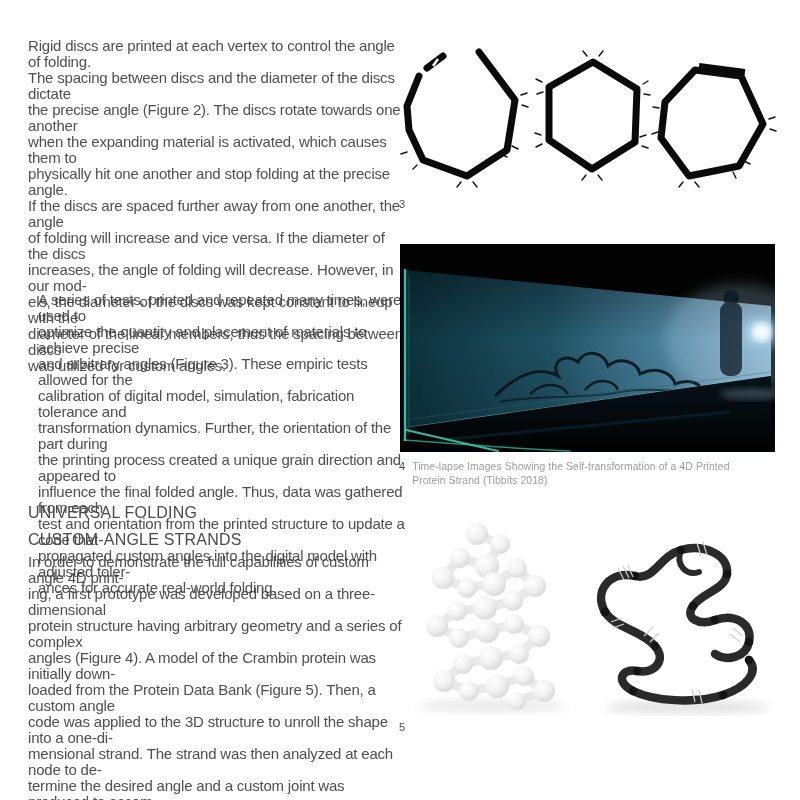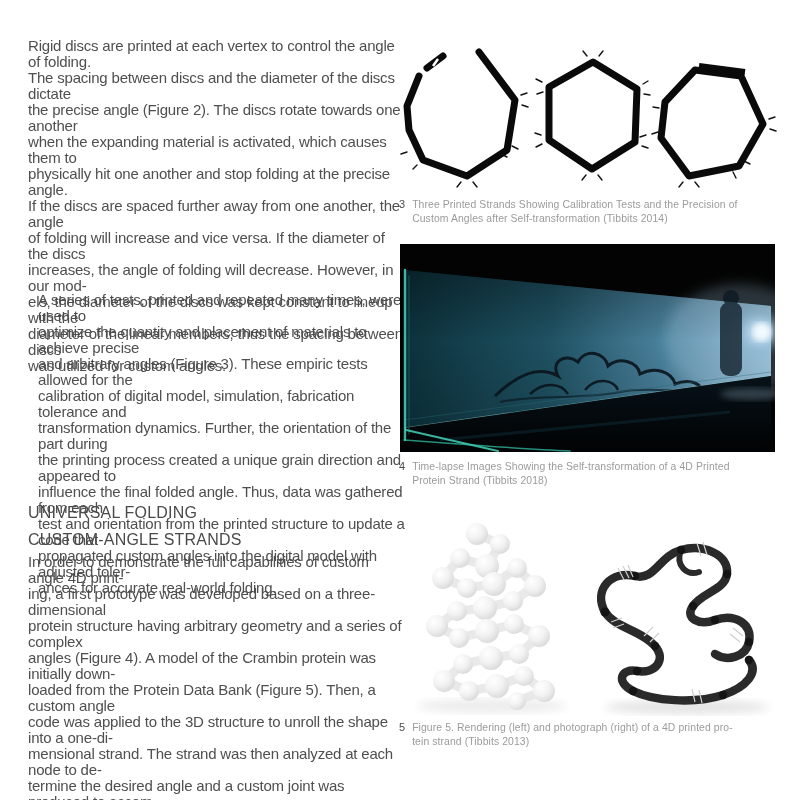--- a/index.html
+++ b/index.html
@@ -101,22 +101,20 @@
       <path d="M372,97 l6,-2 M373,107 l6,2"></path>
       <path d="M262,86 l-6,-1 M261,110 l-6,2"></path>
       <path d="M336,150 l3,6 M347,139 l6,3"></path>
       <path d="M104,132 l6,3 M115,124 l6,3"></path>
     </g>
   </svg>
 </div>
 
 <div class="abs figure-caption" style="left:399px;top:198px;">
   <span class="cap-num">3</span>
-  <span class="cap-text">Three Printed Strands Showing Calibration Tests and the Precision of
-Custom Angles after Self-transformation (Tibbits 2014)</span>
 </div>
 
 <div class="abs" style="left:400px;top:244px;width:375px;height:208px;">
   <svg class="fig-img" width="375" height="208" viewBox="0 0 375 208">
     <defs>
       <linearGradient id="wallGrad" x1="0" y1="0" x2="1" y2="0">
         <stop offset="0" stop-color="#0c323c"></stop>
         <stop offset="0.4" stop-color="#1f5263"></stop>
         <stop offset="0.7" stop-color="#49809b"></stop>
         <stop offset="0.88" stop-color="#7fa9c4"></stop>
@@ -254,15 +252,13 @@
         <path d="M247,122 L256,113 M253,128 L262,119"></path>
         <path d="M295,175 L298,188 M302,176 L305,189"></path>
         <path d="M214,108 L225,104 M216,114 L227,110"></path>
       </g>
     </g>
   </svg>
 </div>
 
 <div class="abs figure-caption" style="left:399px;top:721px;">
   <span class="cap-num">5</span>
-  <span class="cap-text">Figure 5. Rendering (left) and photograph (right) of a 4D printed pro-
-tein strand (Tibbits 2013)</span>
 </div>
 
 </body></html>

